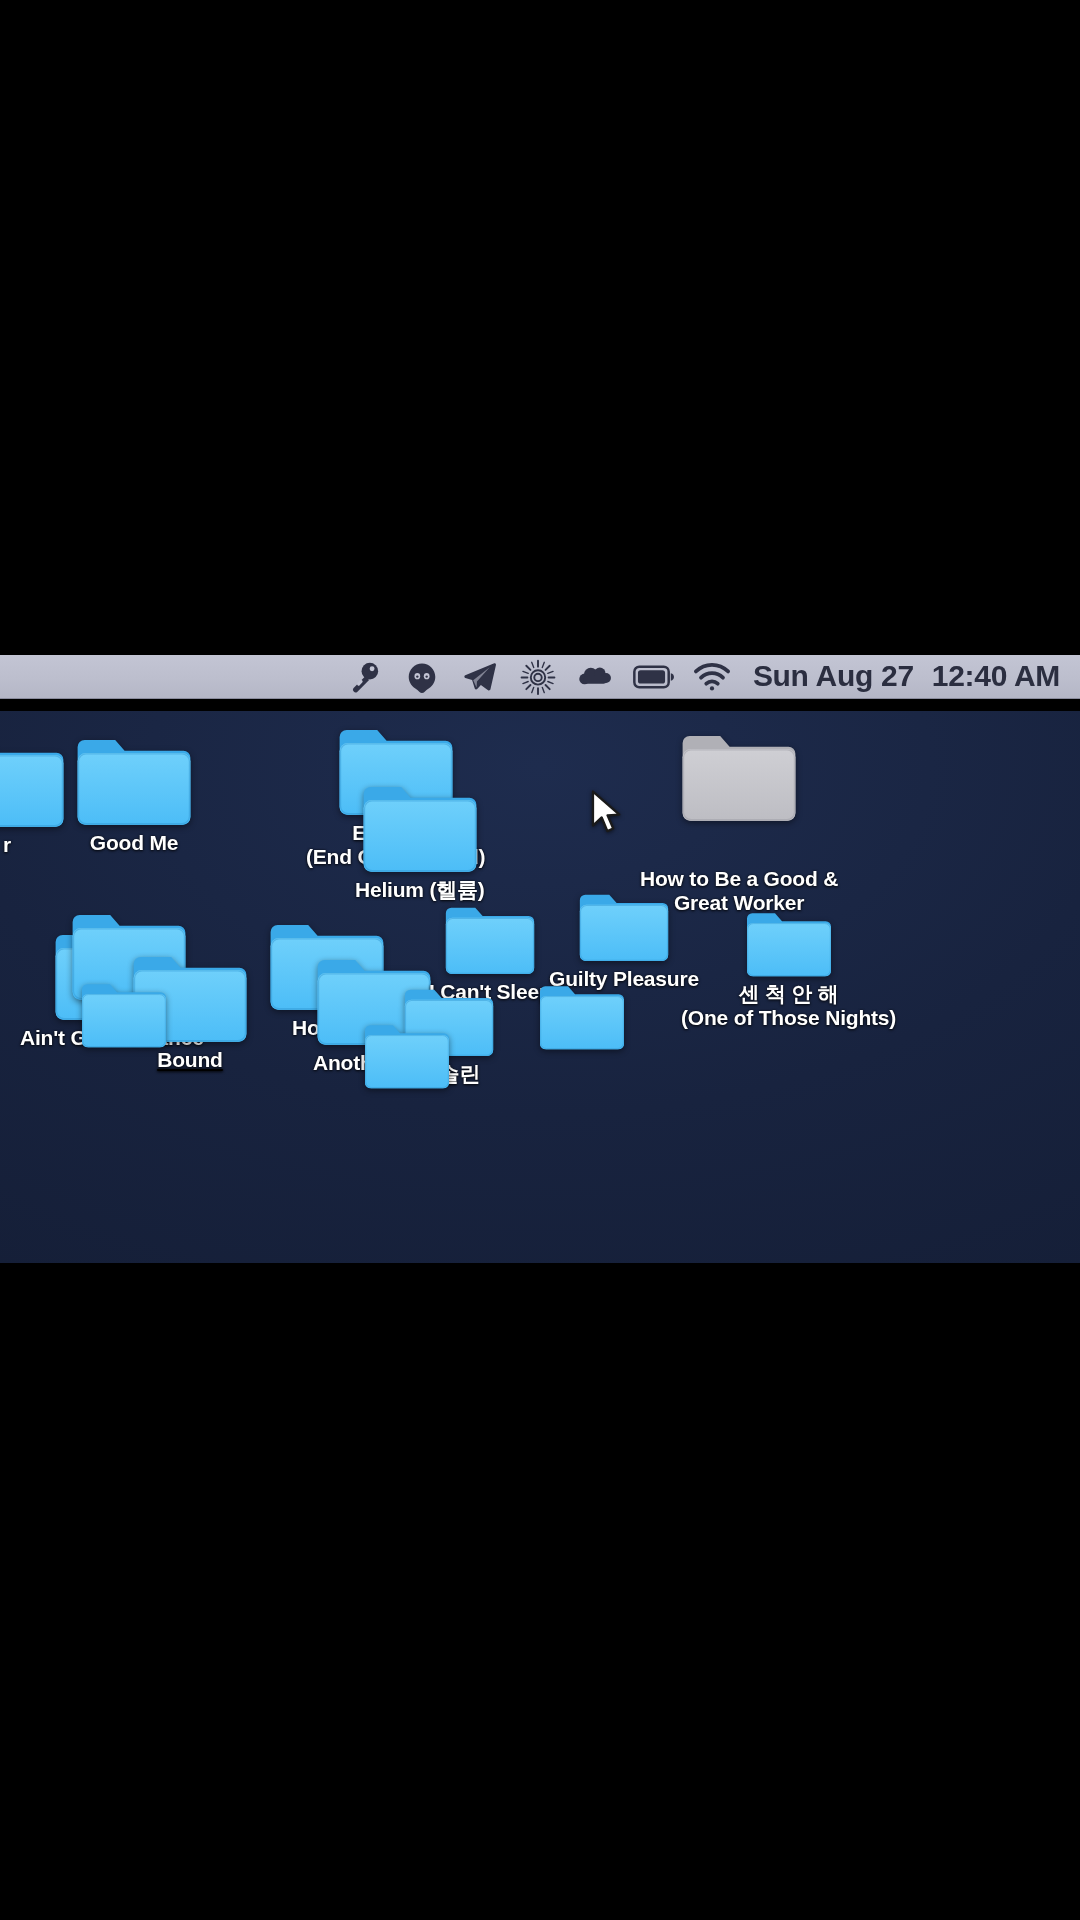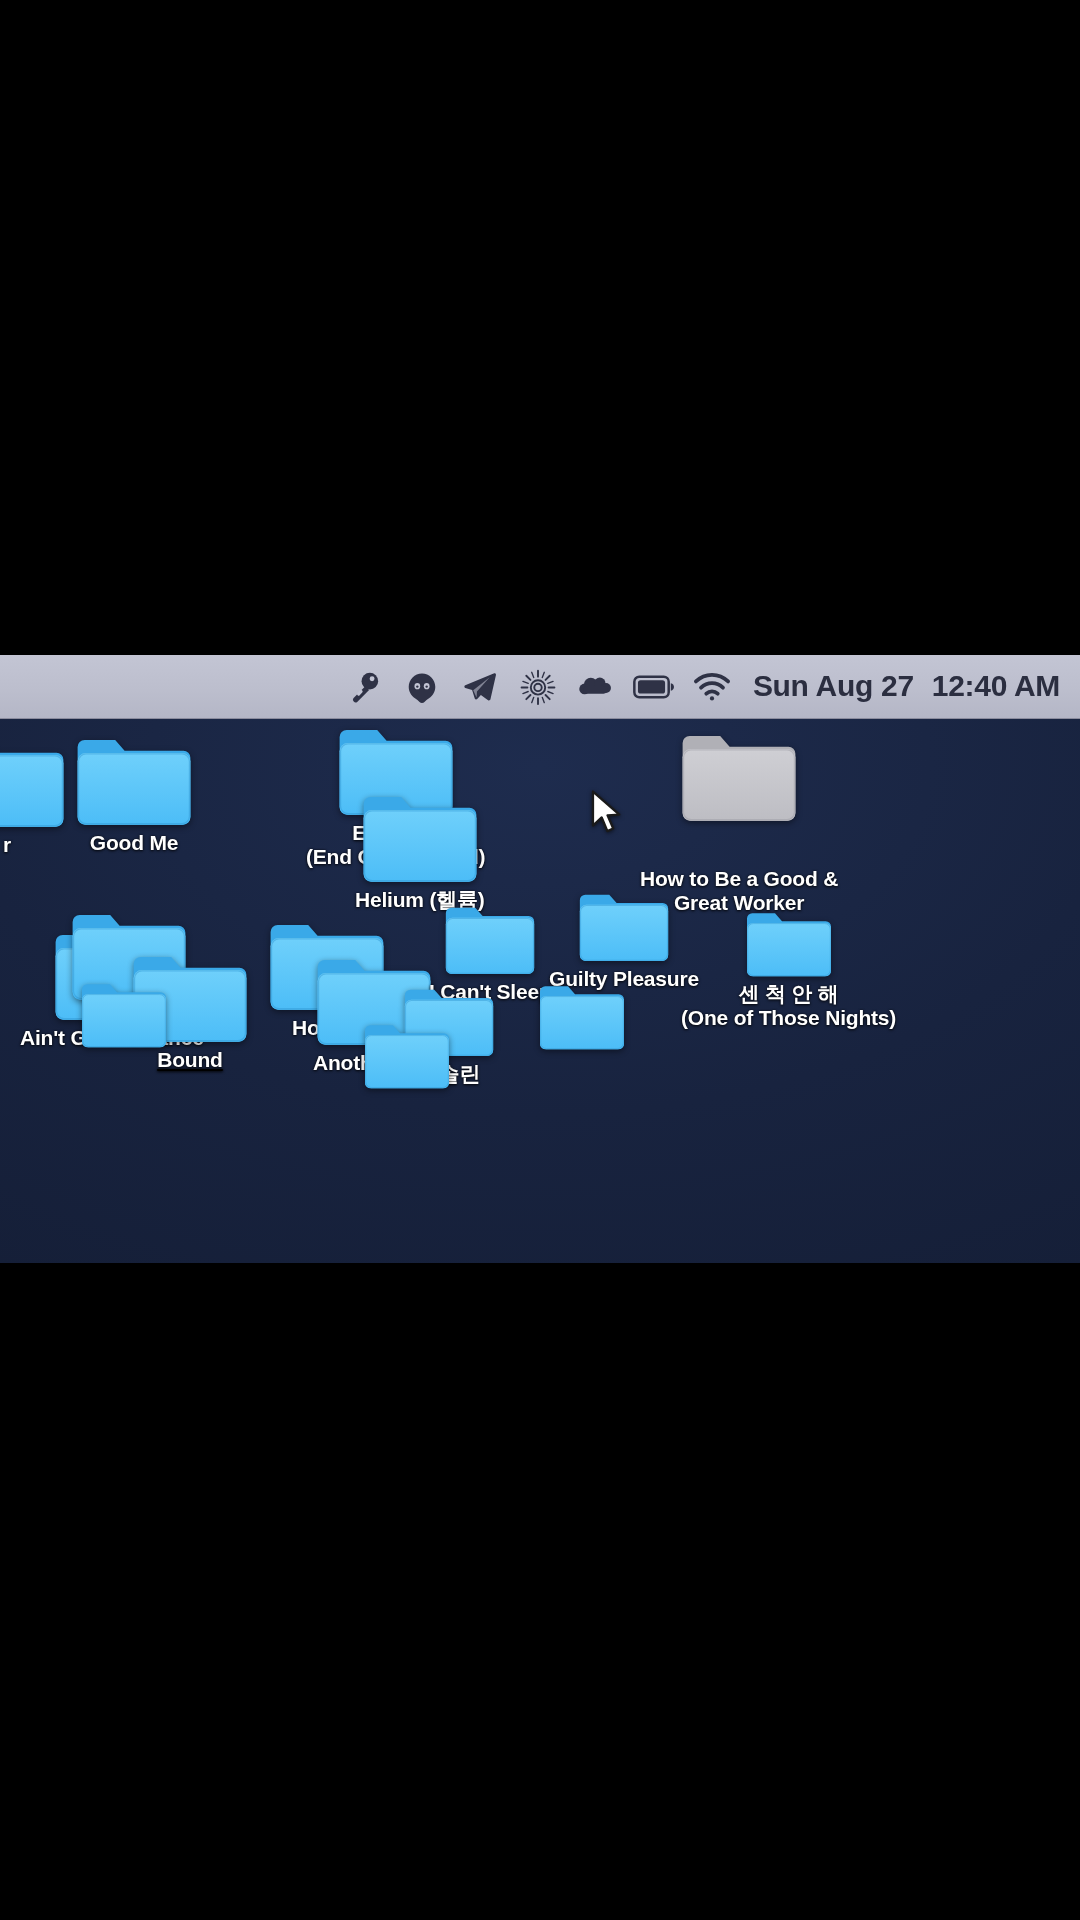--- a/index.html
+++ b/index.html
@@ -12,21 +12,21 @@
   #screen { position:relative; width:1080px; height:1920px; background:#000; }
 
   
   #desktop-capture{
     position:absolute; left:0; top:655px; width:1080px; height:608px;
     overflow:hidden;
   }
 
   
   #menubar{
-    position:absolute; left:0; top:0; width:1080px; height:64px;
+    position:absolute; left:0; top:0; width:1080px; height:44px;
     background:linear-gradient(180deg,#c3c5d4 0%,#bcbecd 55%,#b4b6c6 100%);
     display:flex; align-items:center; justify-content:flex-end;
     padding-right:20px;
     box-shadow:inset 0 -1px 0 rgba(60,60,80,.35);
   }
   .mb-icon{
     width:58px; height:56px;
     display:flex; align-items:center; justify-content:center;
     color:#2f3246;
   }
@@ -196,21 +196,21 @@
                 </linearGradient>
               </defs>
               <path d="M2 12a6 6 0 0 1 6-6h26l8 9h50a6 6 0 0 1 6 6v51a6 6 0 0 1-6 6H8a6 6 0 0 1-6-6z" fill="#3aa9e8"></path>
               <rect x="2" y="17" width="96" height="61" rx="7" fill="url(#fg2)"></rect>
               <rect x="2.8" y="17.8" width="94.4" height="59.4" rx="6.4" fill="none" stroke="#2e94d1" stroke-opacity=".45" stroke-width="1.1"></rect>
             </svg>
           </div>
           <div class="folder-label">Eighteen
 (End Of My World)</div>
         </div>
-        <div class="folder-item" style="left: 355px; top: 135px;">
+        <div class="folder-item" style="left: 355px; top: 125px;">
           <div class="folder-glyph">
             <svg width="118" height="94" viewBox="0 0 100 80">
               <defs>
                 <linearGradient id="fg3" x1="0" y1="0" x2="0" y2="1">
                   <stop offset="0%" stop-color="#6fd0fb"></stop>
                   <stop offset="100%" stop-color="#4cbdf7"></stop>
                 </linearGradient>
               </defs>
               <path d="M2 12a6 6 0 0 1 6-6h26l8 9h50a6 6 0 0 1 6 6v51a6 6 0 0 1-6 6H8a6 6 0 0 1-6-6z" fill="#3aa9e8"></path>
               <rect x="2" y="17" width="96" height="61" rx="7" fill="url(#fg3)"></rect>

